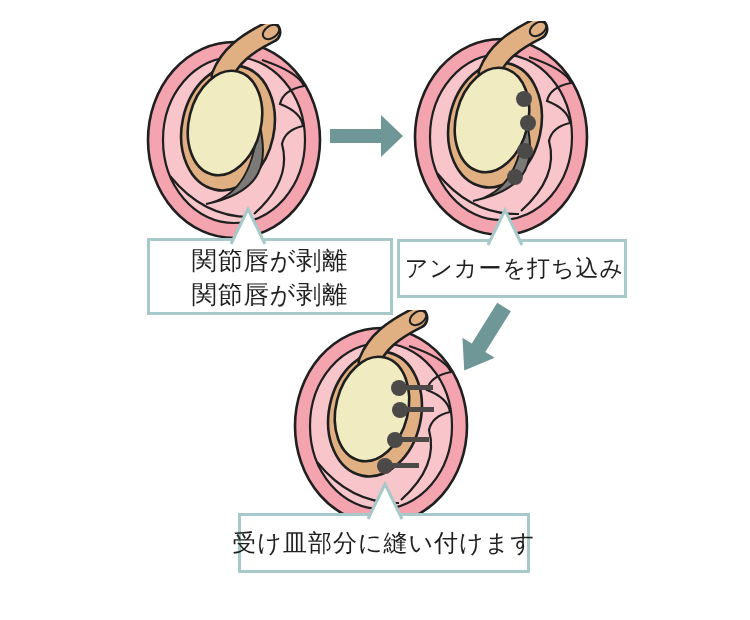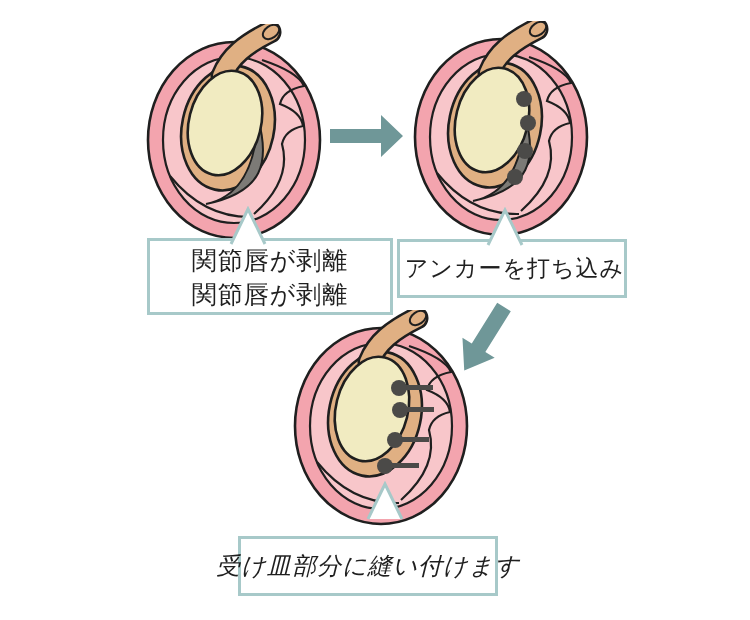--- a/index.html
+++ b/index.html
@@ -12,21 +12,21 @@
   .arrow-fill{fill:var(--arrow,#6f9798);}
   .callout{
     position:absolute;z-index:2;box-sizing:border-box;background:#fff;
     border:3px solid var(--callout-border,#a7c9c9);
     display:flex;flex-direction:column;justify-content:center;align-items:center;
     text-align:center;color:var(--text,#1f1f1f);letter-spacing:1px;
   }
   .callout .line{display:block;white-space:nowrap;}
   #callout-1{left:147px;top:238px;width:246px;height:77px;font-size:25px;line-height:34px;}
   #callout-2{left:397px;top:239px;width:230px;height:59px;font-size:23px;align-items:flex-end;}
-  #callout-3{left:238px;top:536px;width:260px;height:60px;font-size:24px;font-style:italic;}
+  #callout-3{left:238px;top:513px;width:292px;height:60px;font-size:24px;}
   .pointer{position:absolute;z-index:3;width:40px;height:40px;}
   #pointer-1{left:228px;top:206px;}
   #pointer-2{left:485px;top:207px;}
   #pointer-3{left:365px;top:481px;}
   .pointer path{fill:#ffffff;stroke:var(--callout-border,#a7c9c9);stroke-width:3;}
   
   .pko{fill:var(--pink-outer,#f3a4ae);stroke:var(--outline,#1f1f1f);stroke-width:2.6;}
   .pki{fill:var(--pink-inner,#f8c6ca);stroke:var(--outline,#1f1f1f);stroke-width:2.2;}
   .fold{fill:none;stroke:var(--outline,#1f1f1f);stroke-width:2.2;}
   .tan-s{fill:var(--tan,#e0b083);stroke:var(--outline,#1f1f1f);stroke-width:2.6;}

